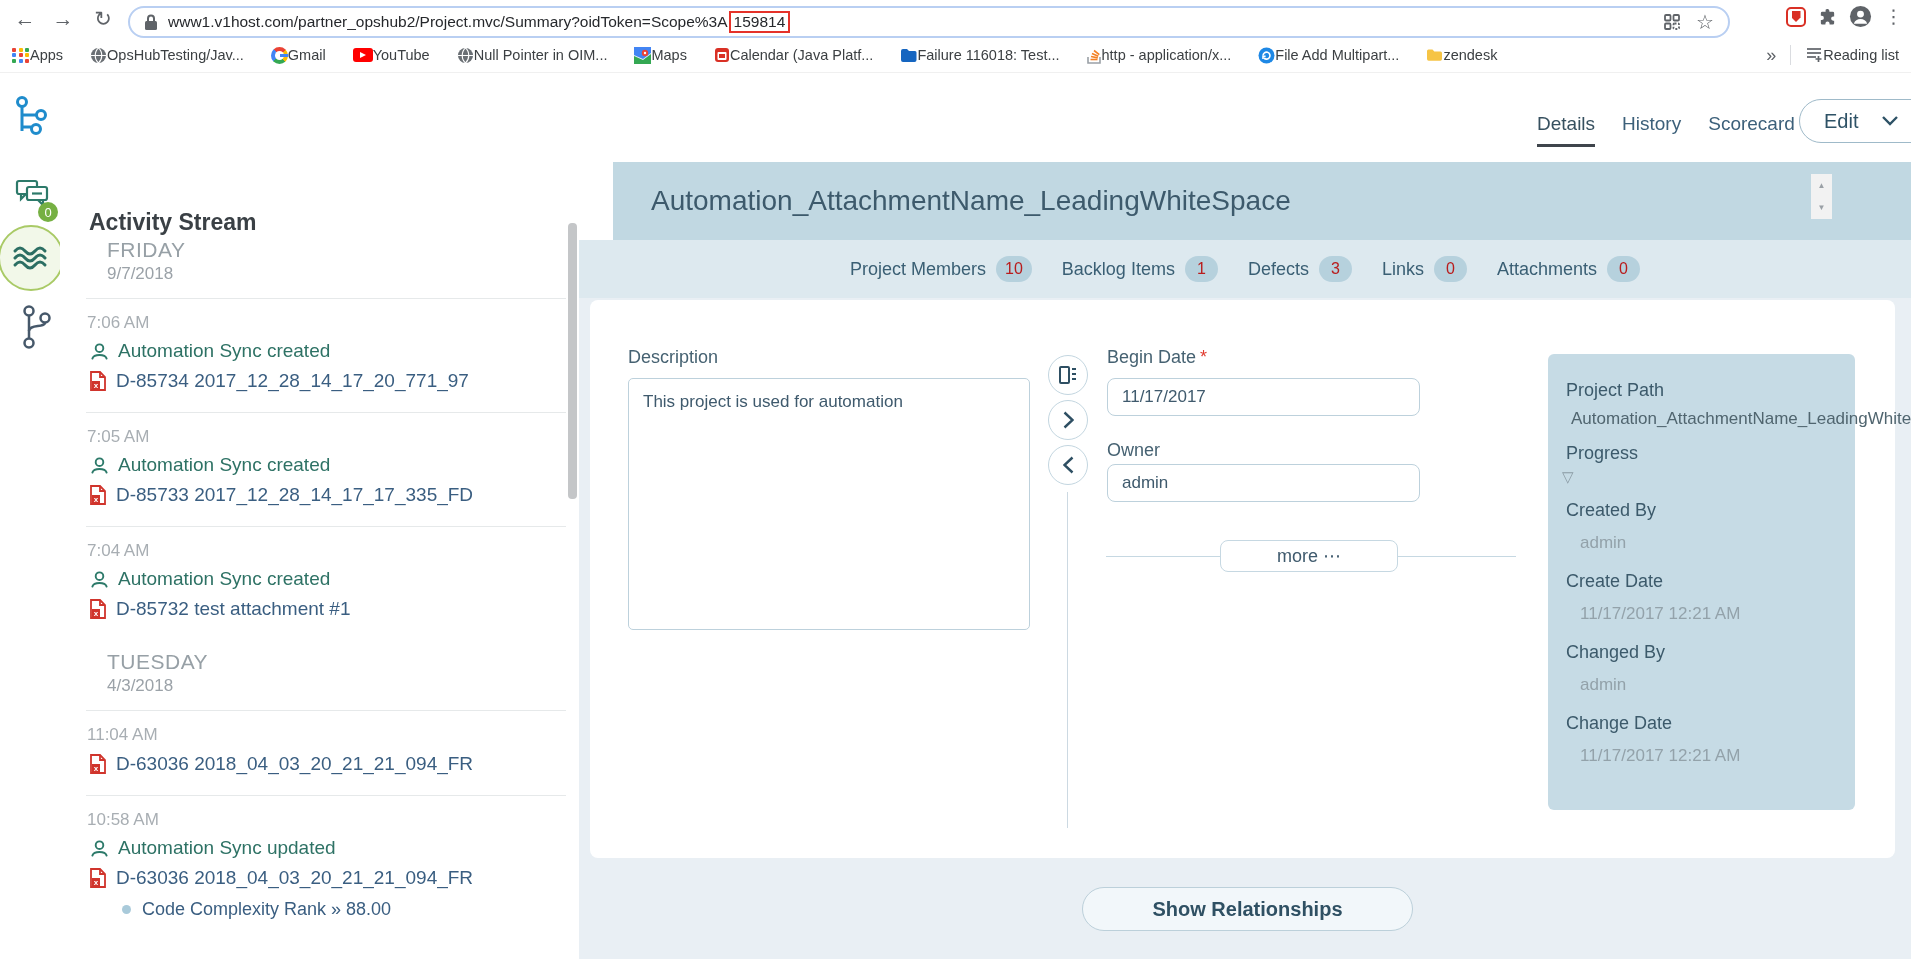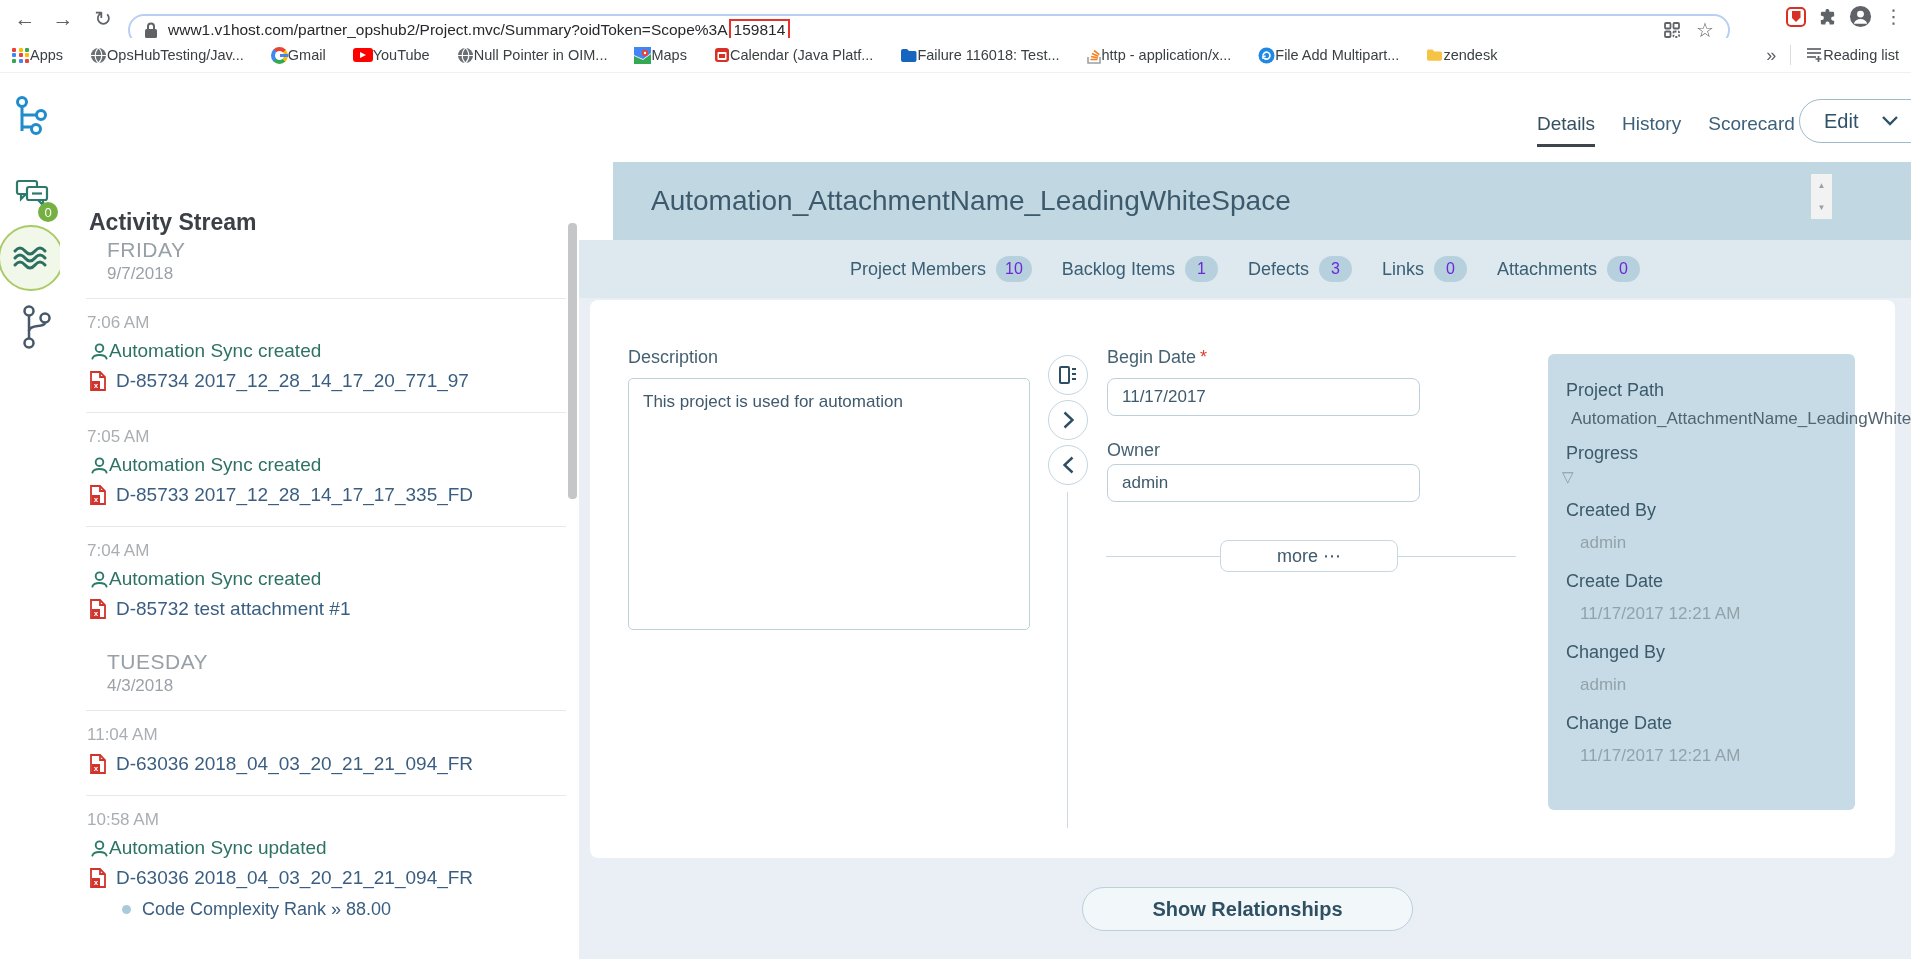--- a/index.html
+++ b/index.html
@@ -4,21 +4,21 @@
 <style>
   * { margin:0; padding:0; box-sizing:border-box; }
   html,body { width:1911px; height:959px; overflow:hidden; background:#fff;
               font-family:"Liberation Sans", sans-serif; }
   body { position:relative; }
 
   
   .chrome-top { position:absolute; left:0; top:0; right:0; height:38px; background:#fff; }
   .nav-ic { position:absolute; top:4px; width:30px; height:30px; display:flex; align-items:center;
             justify-content:center; color:#5f6368; font-size:21px; }
-  .omnibox { position:absolute; left:128px; top:14px; width:1602px; height:32px;
+  .omnibox { position:absolute; left:128px; top:6px; width:1602px; height:32px;
              border:2px solid #b9cff2; border-radius:17px; display:flex; align-items:center;
              padding:0 14px; background:#fff; }
   .omni-url { font-size:15.5px; color:#26282c; margin-left:10px; white-space:nowrap; }
   .red-box { border:2px solid #e5322a; padding:0 3px; margin-left:1px; display:inline-block; }
   .omni-right { margin-left:auto; display:flex; align-items:center; gap:15px; }
   .glyph-ic { color:#5f6368; }
   .chrome-actions { position:absolute; right:8px; top:5px; display:flex; align-items:center; gap:12px; }
   .ext-shield { width:20px; height:20px; border:2px solid #d93025; border-radius:5px;
                 display:flex; align-items:center; justify-content:center; }
   .ext-shield i { display:block; width:9px; height:11px; background:#d93025;
@@ -52,21 +52,21 @@
 
   
   .activity { position:absolute; left:60px; top:73px; width:519px; bottom:0; background:#fff; overflow:hidden; }
   .a-header { margin:136px 0 0 29px; font-size:23px; font-weight:bold; color:#3a4045; }
   .a-day { margin:2px 0 0 47px; font-size:21px; color:#97a0a6; letter-spacing:.5px; }
   .a-day.second { margin-top:30px; }
   .a-date { margin:2px 0 0 47px; font-size:17px; color:#9ba2a8; }
   .a-div { height:1px; background:#e6e9ea; margin:14px 0 0 26px; width:480px; }
   .a-div.after { margin-top:20px; }
   .a-time { margin:14px 0 0 27px; font-size:17px; color:#a8aeb3; }
-  .a-event { margin:7px 0 0 30px; display:flex; align-items:center; font-size:19px; color:#2e7265; }
+  .a-event { margin:7px 0 0 30px; display:flex; align-items:center; gap:9px; font-size:19px; color:#2e7265; }
   .a-link { margin:8px 0 0 30px; display:flex; align-items:center; gap:10px; font-size:19px; color:#3a5e81; }
   .a-bullet { margin:10px 0 0 62px; display:flex; align-items:center; gap:11px; font-size:18px; color:#3a5e81; }
   .dot { width:9px; height:9px; border-radius:50%; background:#a9cada; flex:none; }
   .scroll-thumb { position:absolute; right:2px; top:150px; width:9px; height:276px; border-radius:4px; background:#c4c6c8; }
 
   
   .main { position:absolute; left:579px; top:73px; right:0; bottom:0; background:#fff; }
   .view-tabs { position:absolute; left:958px; top:40px; display:flex; gap:27px; font-size:19px; color:#3c607a; }
   .vt { padding-bottom:9px; cursor:default; }
   .vt.active { border-bottom:3px solid #3f454c; color:#36505f; }
@@ -74,21 +74,21 @@
               border-radius:22px; background:#fff; display:flex; align-items:center; gap:24px;
               padding-left:24px; font-size:20px; color:#2e5266; }
   .title-bar { position:absolute; left:34px; top:89px; right:0; height:78px; background:#c1d8e2; }
   .title { padding-left:38px; line-height:78px; font-size:28px; color:#3d5a6c; white-space:nowrap; }
   .spin { position:absolute; right:79px; top:12px; width:21px; height:45px; background:#f2f2f2;
           display:flex; flex-direction:column; align-items:center; justify-content:space-around;
           font-size:8px; color:#9aa0a6; }
   .count-strip { position:absolute; left:0; right:0; top:167px; height:58px; background:#dde9ef;
                  display:flex; align-items:center; justify-content:center; gap:30px; font-size:18px; color:#3a5f74; }
   .ct { display:flex; align-items:center; gap:10px; }
-  .ct-badge { background:#b6d1dd; color:#6d28d9; border-radius:13px; height:26px; min-width:33px;
+  .ct-badge { background:#b6d1dd; color:#b91c1c; border-radius:13px; height:26px; min-width:33px;
               display:flex; align-items:center; justify-content:center; font-size:16px; padding:8px 9px; }
   .content { position:absolute; left:0; right:0; top:225px; bottom:0; background:#e9eff4; }
   .card { position:absolute; left:11px; top:2px; width:1305px; height:558px; background:#fff; border-radius:8px; }
   .fld-label { font-size:18px; color:#466272; }
   .req { color:#e03b30; margin-left:4px; }
   .desc-label { position:absolute; left:38px; top:47px; }
   .desc-box { position:absolute; left:38px; top:78px; width:402px; height:252px; border:1px solid #bdd1dc;
               border-radius:5px; font-size:17px; color:#3f5a6d; padding:13px 14px; resize:none;
               font-family:inherit; background:#fff; outline:none; }
   .circles { position:absolute; left:458px; top:55px; width:40px; }

